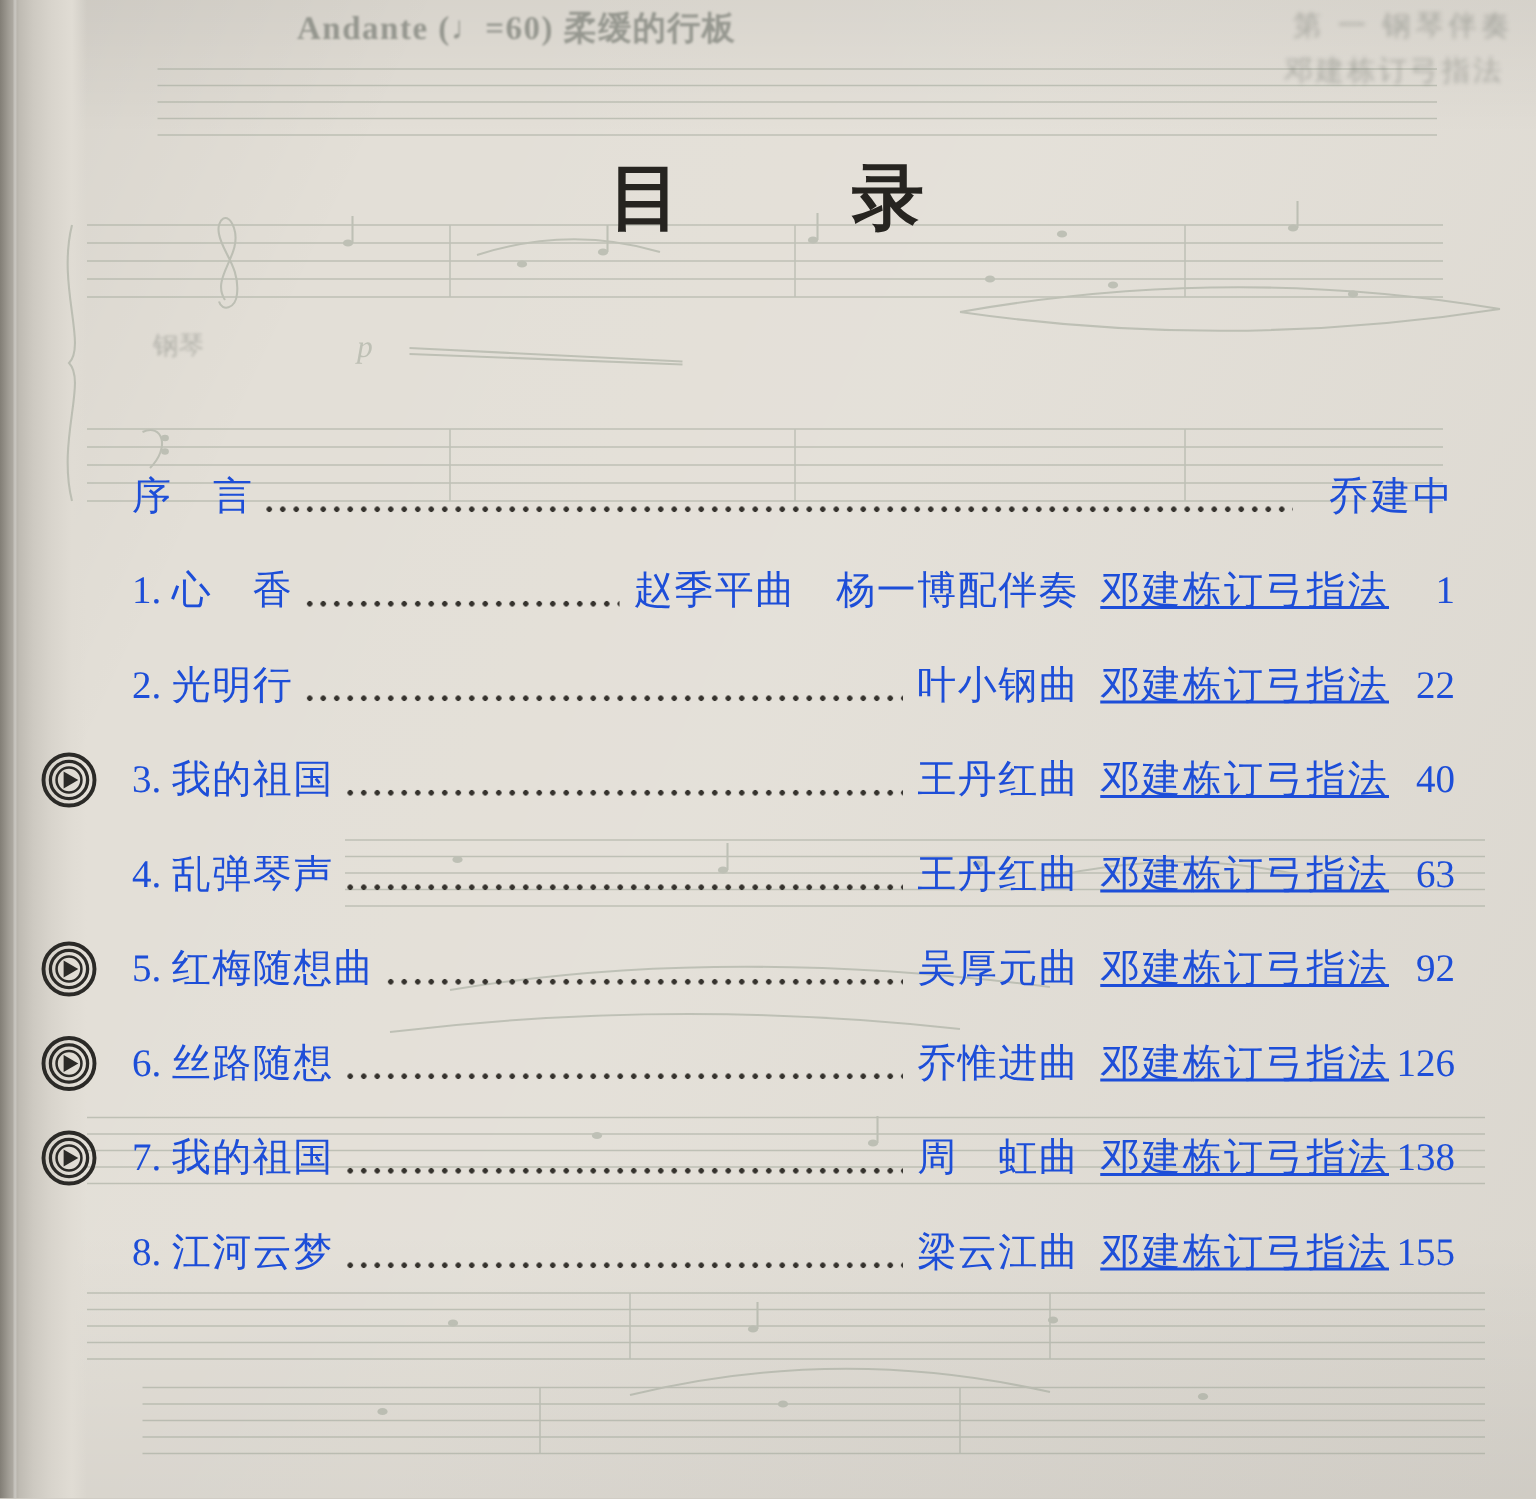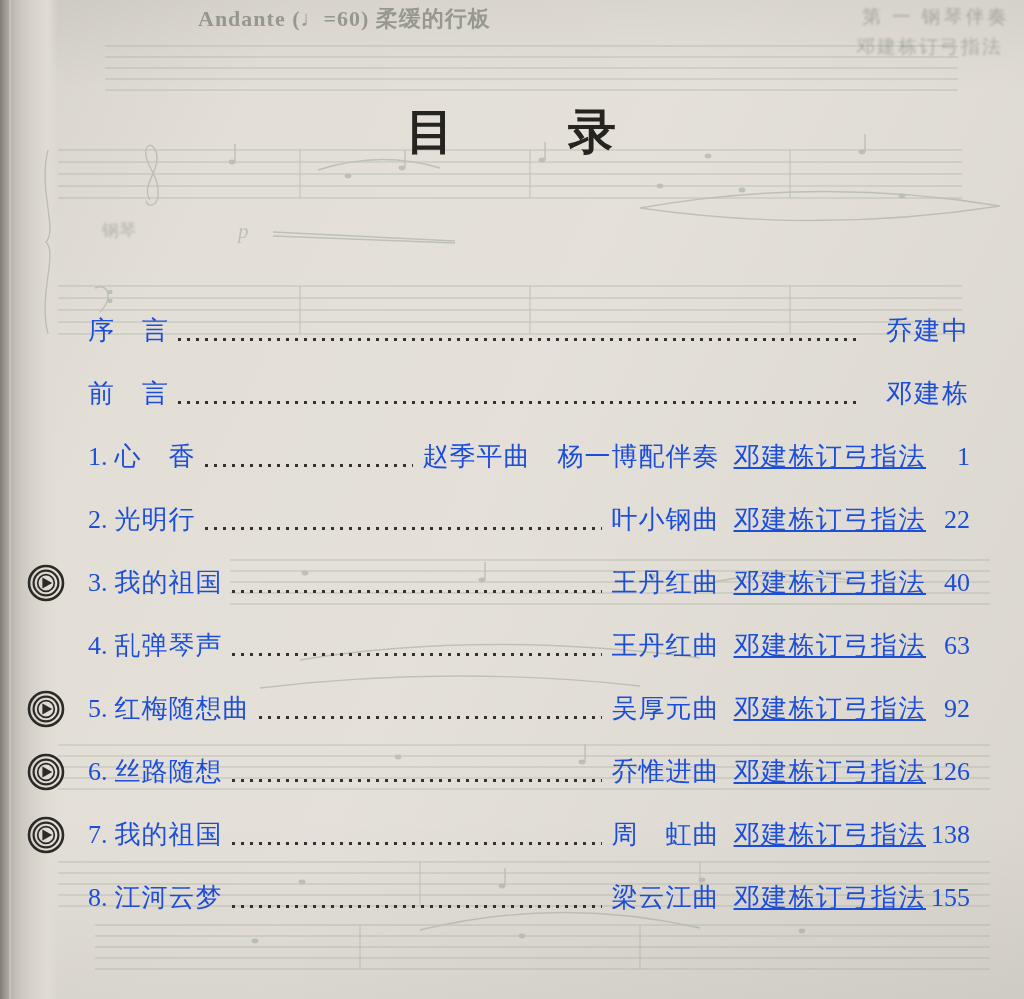--- a/index.html
+++ b/index.html
@@ -148,28 +148,20 @@
         <div class="row">
 
     <span class="ttl">序　言</span>
     <span class="dots"></span>
 
     <span class="tail">乔建中</span>
 
   </div>
         <div class="row">
 
-    <span class="ttl">前　言</span>
-    <span class="dots"></span>
-
-    <span class="tail">邓建栋</span>
-
-  </div>
-        <div class="row">
-
     <span class="num">1.</span>
     <span class="ttl">心　香</span>
     <span class="dots"></span>
     <span class="composer">赵季平曲　杨一博配伴奏</span>
     <span class="editor">邓建栋订弓指法</span>
 
     <span class="pagenum">1</span>
   </div>
         <div class="row">
 

